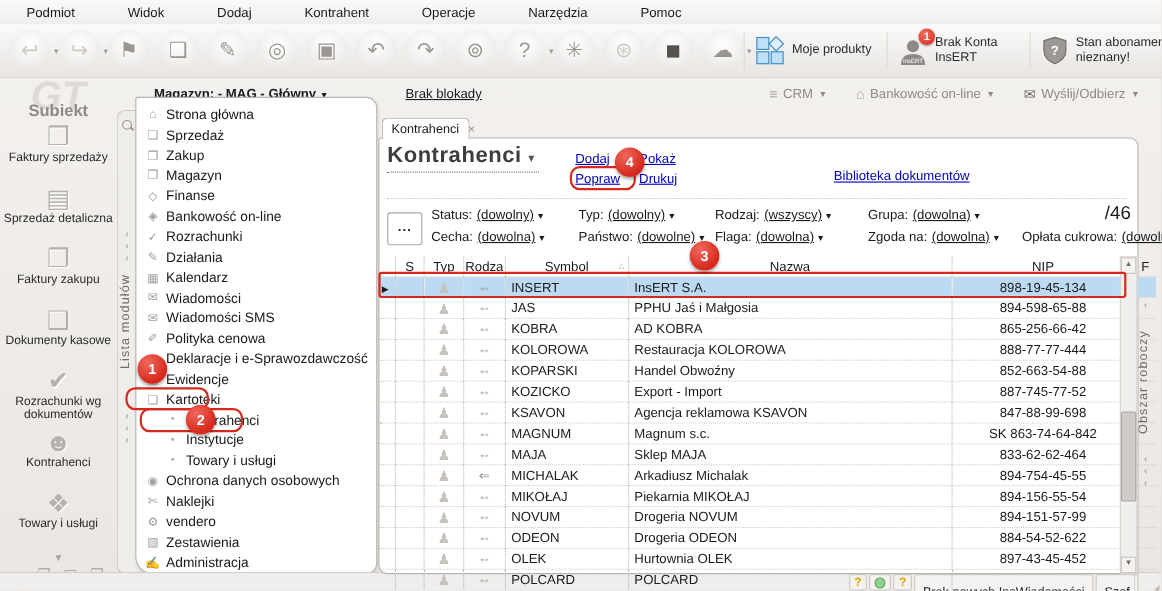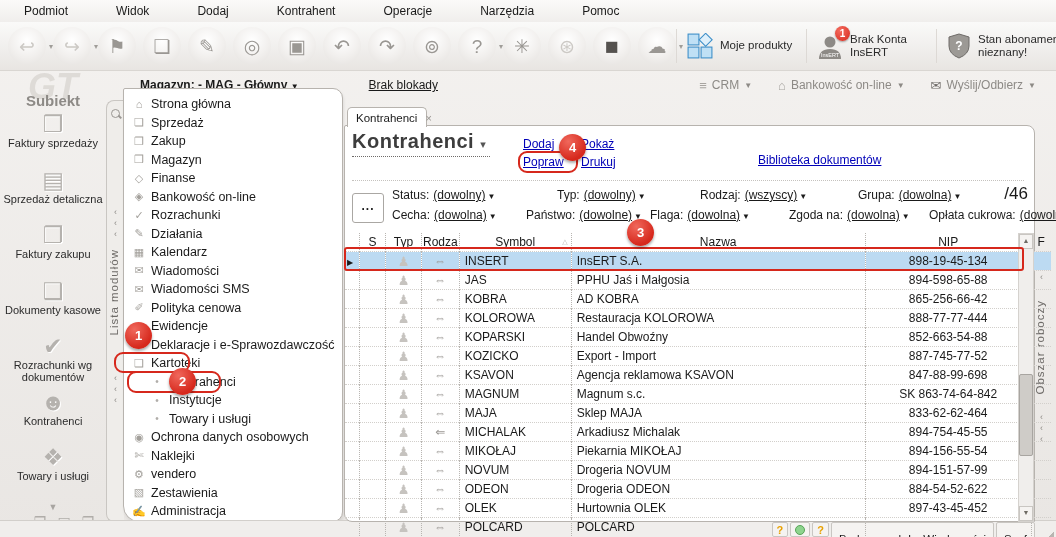--- a/index.html
+++ b/index.html
@@ -78,24 +78,24 @@
     letter-spacing:.5px;border-bottom:1px dotted #6e6b68;padding:0 4px 3px 0;cursor:pointer;}
   .page-title .caret{font-size:11px;font-weight:normal;color:#555;}
   .lcol{position:absolute;z-index:2;display:flex;flex-direction:column;gap:4px;}
   .lnk{color:#0000b8;text-decoration:underline;font-size:12px;cursor:pointer;white-space:nowrap;}
   .lnk .caret{font-size:8px;color:#0000b8;text-decoration:none;display:inline-block;}
   .links-sep{position:absolute;left:352px;top:180px;width:672px;border-top:1px dotted #c5c2be;z-index:2;}
   
   .more-btn{position:absolute;left:352px;top:193px;width:30px;height:28px;background:#fff;border:1px solid #aaa7a3;
     border-radius:3px;z-index:2;font-weight:bold;text-align:center;line-height:24px;cursor:pointer;letter-spacing:1px;}
   .frow{position:absolute;left:392px;z-index:2;display:flex;white-space:nowrap;}
-  .frow1{top:188px;gap:19px;}
+  .frow1{top:188px;}
   .frow2{top:208px;}
   .fitem{display:flex;align-items:baseline;}
-  .frow1 .fitem:nth-child(1){width:134px;} .frow1 .fitem:nth-child(2){width:124px;margin-left:12px;}
+  .frow1 .fitem:nth-child(1){width:134px;} .frow1 .fitem:nth-child(2){width:124px;}
   .frow1 .fitem:nth-child(3){width:139px;} .frow1 .fitem:nth-child(4){width:140px;}
   .frow2 .fitem:nth-child(1){width:134px;} .frow2 .fitem:nth-child(2){width:124px;}
   .frow2 .fitem:nth-child(3){width:139px;} .frow2 .fitem:nth-child(4){width:140px;}
   .frow2 .fitem:nth-child(5) .caret{display:none;}
   .flabel{margin-right:4px;}
   .fvalue{text-decoration:underline;cursor:pointer;}
   .fitem .caret{font-size:8px;margin-left:2px;}
   .count{position:absolute;left:960px;top:184px;width:68px;text-align:right;font-size:17px;z-index:2;}
   
   .grid{position:absolute;left:345px;top:233px;z-index:2;border-collapse:collapse;table-layout:fixed;}
@@ -363,26 +363,26 @@
       </div>
         <div class="titem">
         <span class="ticon">✉</span>
         <span class="tlabel">Wiadomości SMS</span>
       </div>
         <div class="titem">
         <span class="ticon">✐</span>
         <span class="tlabel">Polityka cenowa</span>
       </div>
         <div class="titem">
+        <span class="ticon">◆</span>
+        <span class="tlabel">Deklaracje i e-Sprawozdawczość</span>
+      </div>
+        <div class="titem">
         <span class="ticon">▤</span>
         <span class="tlabel">Ewidencje</span>
-      </div>
-        <div class="titem">
-        <span class="ticon">◆</span>
-        <span class="tlabel">Deklaracje i e-Sprawozdawczość</span>
       </div>
         <div class="titem">
         <span class="ticon">❑</span>
         <span class="tlabel">Kartoteki</span>
       </div>
         <div class="titem sub">
         <span class="ticon">•</span>
         <span class="tlabel">Kontrahenci</span>
       </div>
         <div class="titem sub">

